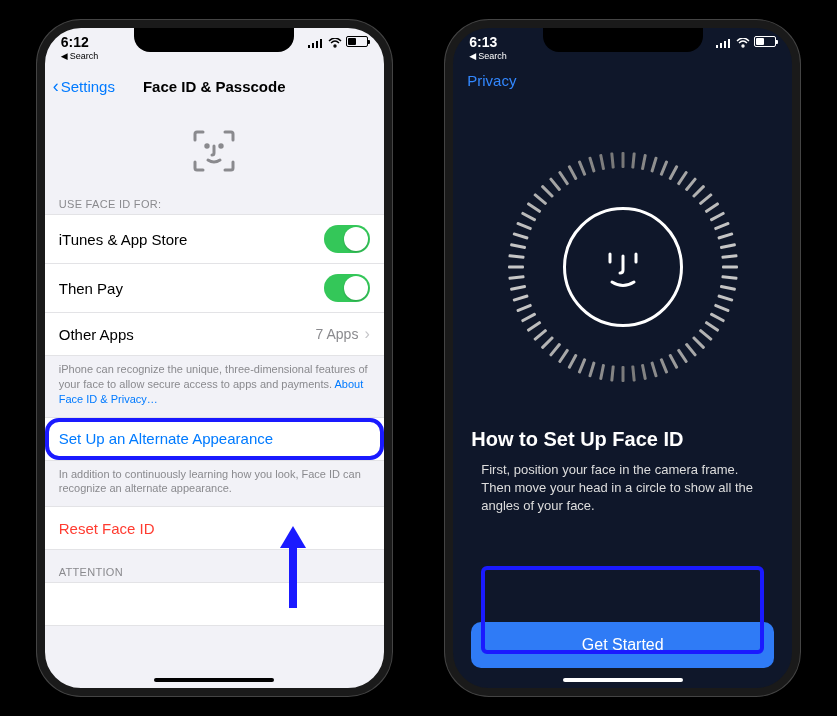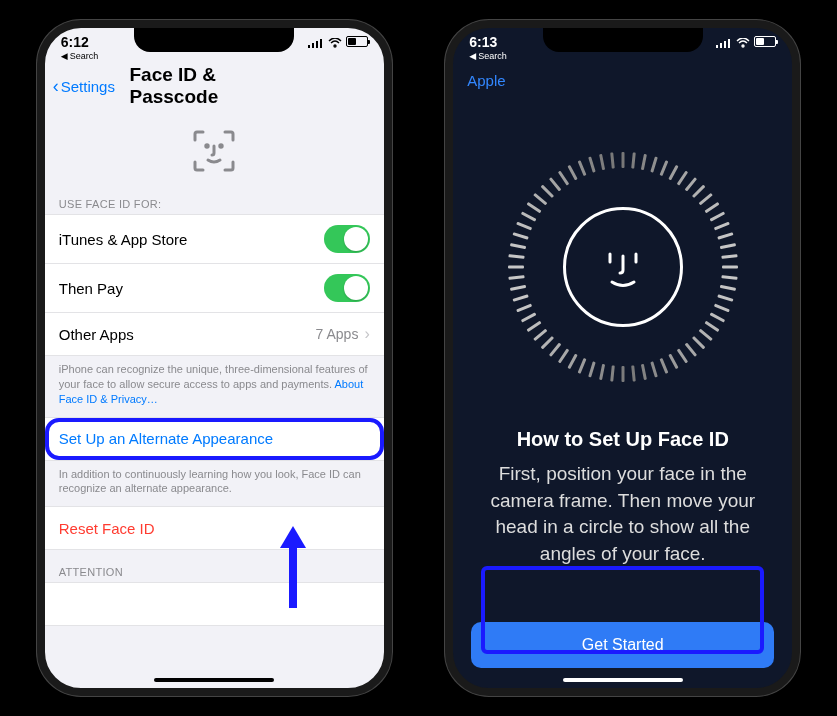--- a/index.html
+++ b/index.html
@@ -70,21 +70,21 @@
     height: 36px;
     display:flex;
     align-items:center;
     padding: 0 8px;
     font-size:15px;
     background:#f2f2f7;
     position:relative;
   }
   .navbar .back { color:#007aff; display:flex; align-items:center; gap:2px; font-size:15px; }
   .navbar .chevleft { font-size:18px; font-weight:300; }
-  .navbar .title { position:absolute; left:50%; transform:translateX(-50%); font-weight:600; font-size:19px; }
+  .navbar .title { position:absolute; left:50%; transform:translateX(-50%); font-weight:600; font-size:15px; }
   .content-scroll { height: calc(100% - 76px); overflow:hidden; }
   .faceid-glyph { display:flex; justify-content:center; padding: 24px 0 18px; }
   .section-header { font-size:11px; color:#8a8a8e; padding: 6px 14px 4px; text-transform:uppercase; letter-spacing:0.3px; }
   .cell-group { background:#fff; border-top:1px solid #e3e3e6; border-bottom:1px solid #e3e3e6; }
   .cell { display:flex; justify-content:space-between; align-items:center; padding: 10px 14px; font-size:15px; border-bottom:1px solid #e3e3e6; min-height:42px; }
   .cell:last-child { border-bottom:none; }
   .cell-right { display:flex; align-items:center; gap:6px; color:#8a8a8e; font-size:14px; }
   .chev-right { color:#c6c6c9; font-size:16px; }
   .toggle { width:46px; height:28px; background:#34c759; border-radius:14px; position:relative; }
   .toggle::after { content:""; position:absolute; right:2px; top:2px; width:24px; height:24px; background:#fff; border-radius:50%; box-shadow:0 1px 2px rgba(0,0,0,0.2); }
@@ -105,23 +105,23 @@
   .phone-dark { background:#0f172a; color:#fff; }
   .phone-dark .statusbar { color:#fff; }
   .phone-dark .home-indicator { background:#fff; }
   .cancel-bar { padding: 4px 14px; }
   .cancel-link { color:#3287fe; font-size:15px; }
   .setup-body { display:flex; flex-direction:column; align-items:center; height: calc(100% - 70px); padding: 10px 18px 16px; }
   .ring-area { flex: 0 0 auto; margin-top: 48px; position:relative; width:230px; height:230px; display:flex; align-items:center; justify-content:center; }
   .tick-ring { position:absolute; inset:0; }
   .tick { position:absolute; left:50%; top:50%; width:3px; height:16px; background:#9c9c9c; border-radius:1px; transform-origin: 50% 115px; }
   .face-circle { width:120px; height:120px; border:3px solid #fff; border-radius:50%; display:flex; align-items:center; justify-content:center; }
-  .setup-text { text-align:center; margin-top: 46px; }
+  .setup-text { text-align:left; margin-top: 46px; }
   .setup-title { font-size:20px; font-weight:600; margin-bottom:10px; }
-  .setup-desc { font-size:19px; line-height:1.4; color:#ddd; padding: 0 10px; }
+  .setup-desc { font-size:13px; line-height:1.4; color:#ddd; padding: 0 10px; }
   .cta-wrap { margin-top:auto; width:100%; }
   .cta-button { background:#2f7bf6; color:#fff; text-align:center; padding:14px; font-size:16px; font-weight:500; border-radius:10px; }
   .highlight-box-dark { position:absolute; border:4px solid #1a1aff; border-radius:6px; }
 </style>
 </head>
 <body>
 
 <div class="phone phone-light">
   <div class="notch"></div>
   <div class="statusbar">
@@ -243,21 +243,21 @@
         <svg viewBox="0 0 14 10">
             <path d="M7 9 A1 1 0 1 0 7 7 A1 1 0 1 0 7 9 M3 5 Q7 1 11 5 M1 3 Q7 -3 13 3" stroke="#fff" stroke-width="1.4" fill="none"></path>
           </svg>
       </span>
       <span class="battery">
           <span class="battery-fill"></span>
         </span>
     </div>
   </div>
   <div class="cancel-bar">
-    <span class="cancel-link">Apple</span>
+    <span class="cancel-link">Privacy</span>
   </div>
   <div class="setup-body">
     <div class="ring-area">
       <div class="tick-ring" id="tick-ring">
           <div class="tick" style="transform: translate(-50%, -115px) rotate(0deg); transform-origin: 50% 115px; position: absolute; left: 50%; top: 50%; background: rgb(120, 120, 120);"></div>
           <div class="tick" style="transform: translate(-50%, -115px) rotate(5.625deg); transform-origin: 50% 115px; position: absolute; left: 50%; top: 50%; background: rgb(127, 127, 127);"></div>
           <div class="tick" style="transform: translate(-50%, -115px) rotate(11.25deg); transform-origin: 50% 115px; position: absolute; left: 50%; top: 50%; background: rgb(135, 135, 135);"></div>
           <div class="tick" style="transform: translate(-50%, -115px) rotate(16.875deg); transform-origin: 50% 115px; position: absolute; left: 50%; top: 50%; background: rgb(143, 143, 143);"></div>
           <div class="tick" style="transform: translate(-50%, -115px) rotate(22.5deg); transform-origin: 50% 115px; position: absolute; left: 50%; top: 50%; background: rgb(151, 151, 151);"></div>
           <div class="tick" style="transform: translate(-50%, -115px) rotate(28.125deg); transform-origin: 50% 115px; position: absolute; left: 50%; top: 50%; background: rgb(158, 158, 158);"></div>

